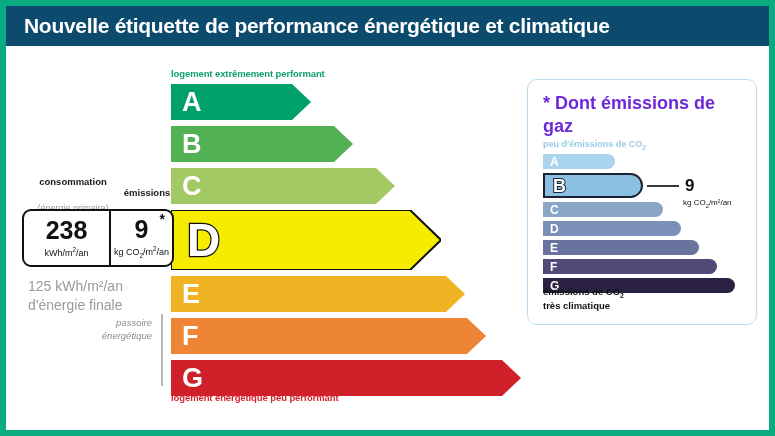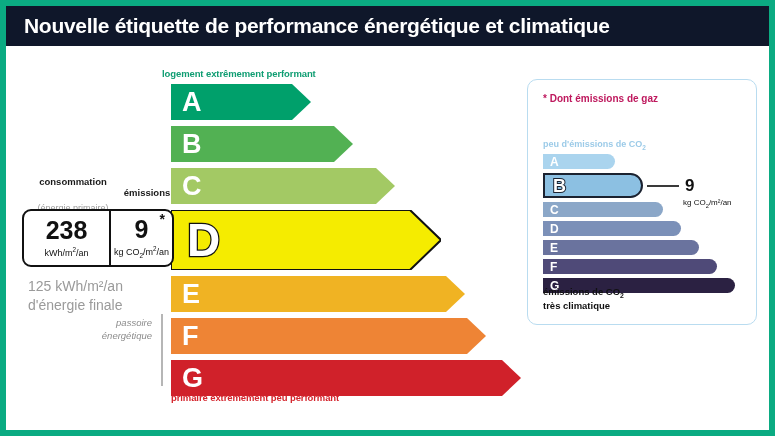--- a/index.html
+++ b/index.html
@@ -9,33 +9,33 @@
     background:#ffffff;
     font-family:"Liberation Sans","DejaVu Sans",sans-serif;
     -webkit-font-smoothing:antialiased;
   }
   .card{
     position:relative;width:775px;height:436px;box-sizing:border-box;
     border:6px solid #0bab82;background:#ffffff;
   }
   .title-bar{
     position:absolute;left:0;top:0;width:763px;height:40px;
-    background:#0f172a;color:#ffffff;
+    background:#0c4a6e;color:#ffffff;
     display:flex;align-items:center;
     box-sizing:border-box;padding-left:18px;
   }
   .title-bar .title{
     font-size:21px;font-weight:bold;letter-spacing:-.3px;white-space:nowrap;
   }
 
   
   .scale{position:absolute;left:0;top:40px;width:763px;height:390px;}
 
   .cap-top{
-    position:absolute;left:156px;top:22px;
+    position:absolute;left:165px;top:22px;
     font-size:9.5px;font-weight:bold;color:#0f9d72;letter-spacing:-.1px;
   }
   .cap-bottom{
     position:absolute;left:165px;top:346px;
     font-size:9.5px;font-weight:bold;color:#d4242c;letter-spacing:-.1px;
   }
 
   .bars{position:absolute;left:165px;top:38px;width:350px;height:304px;}
   .bar{
     position:absolute;left:0;height:36px;
@@ -98,21 +98,21 @@
   }
 
   
   .ghg{
     position:absolute;left:521px;top:73px;width:230px;height:246px;
     border:1.5px solid #b9dcf0;border-radius:10px;background:#fff;
     box-sizing:border-box;
   }
   .ghg .head{
     position:absolute;left:15px;top:12px;width:200px;
-    font-size:10px;font-weight:bold;color:#be185d;line-height:1.3;
+    font-size:18px;font-weight:bold;color:#6d28d9;line-height:1.3;
   }
   .ghg .cap-low{
     position:absolute;left:15px;top:59px;
     font-size:9px;font-weight:bold;color:#9ccbe8;
   }
   .ghg .cap-high{
     position:absolute;left:15px;top:206px;
     font-size:9.5px;font-weight:bold;color:#111;line-height:1.35;
   }
   .gbars{position:absolute;left:15px;top:74px;width:200px;height:125px;}
@@ -191,21 +191,21 @@
           </svg>
           <span class="letter">F</span>
         </div>
         <div class="bar" style="top: 276px; width: 350px; height: 36px;">
           <svg class="arrow" viewBox="0 0 350 36" preserveAspectRatio="none">
             <polygon points="0,0 331,0 350,18 331,36 0,36" fill="#d0212a"></polygon>
           </svg>
           <span class="letter">G</span>
         </div>
       </div>
-    <div class="cap-bottom">primaire extrêmement peu performant</div>
+    <div class="cap-bottom">logement énergétique peu performant</div>
   </div>
 
   <div class="leftcol">
 
     <div class="lbl-conso">
       <span>consommation</span>
       <span class="sub">(énergie primaire)</span>
     </div>
 
     <div class="lbl-emis">émissions</div>

